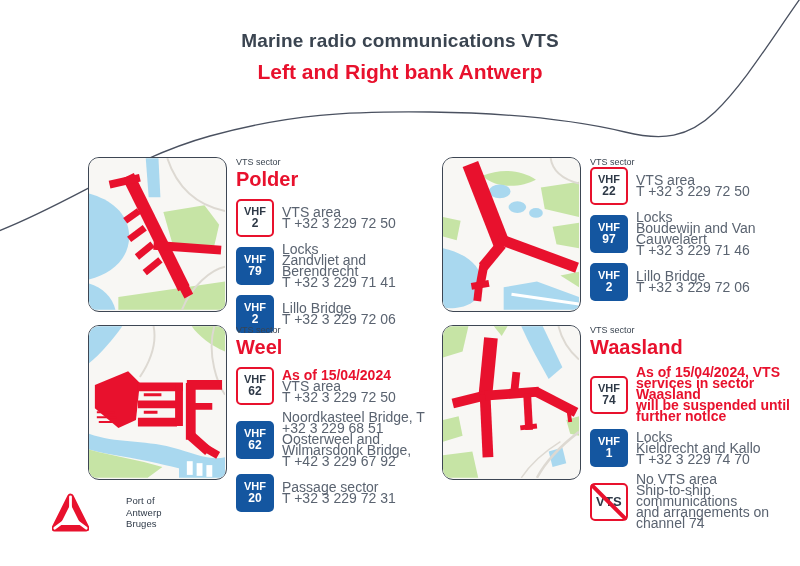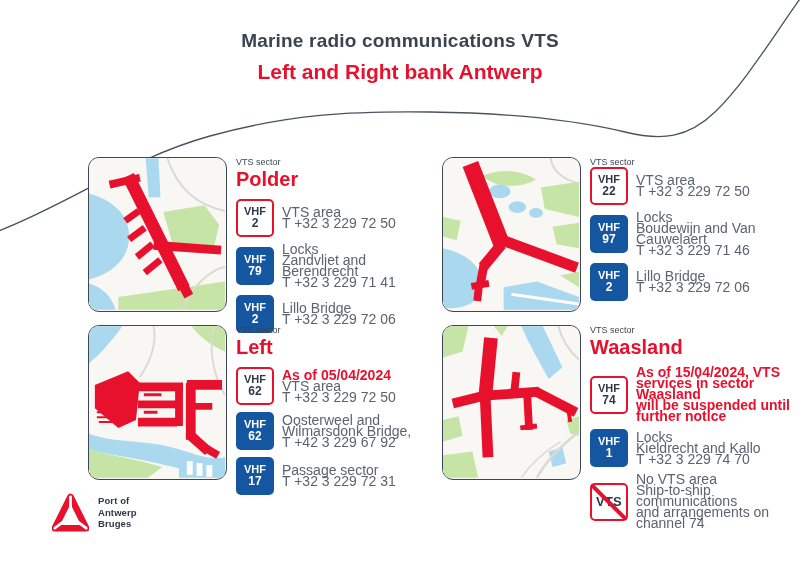--- a/index.html
+++ b/index.html
@@ -33,21 +33,21 @@
   .badge.outline{background:#fff;border:2.5px solid #e8112d;color:#2e3947;}
   .badge.solid{background:#1456a0;color:#ffffff;}
   .badge.novts{background:#fff;border:2.5px solid #e8112d;color:#2e3947;}
   .badge.novts .bl{font-size:13px;letter-spacing:.3px;}
   .badge.novts::before{content:"";position:absolute;left:50%;top:50%;width:50px;height:3.5px;
          background:#e8112d;transform:translate(-50%,-50%) rotate(45deg);border-radius:2px;}
   .lines{font-size:14px;color:#5a6370;line-height:11px;}
   .line.em{color:#e8112d;font-weight:bold;}
 
   .logo{position:absolute;left:52px;top:492px;display:flex;gap:9px;align-items:center;z-index:1;}
-  .logo-text{font-size:9.5px;font-weight:bold;color:#2e3947;line-height:11.5px;letter-spacing:.1px;}
+  .logo-text{font-size:9.5px;font-weight:normal;color:#2e3947;line-height:11.5px;letter-spacing:.1px;margin-left:28px;}
 </style>
 </head>
 <body>
 
 <svg class="wave" width="800" height="566" viewBox="0 0 800 566">
   <path d="M-4,232 C70,204 130,158 210,136 C290,114 350,111 430,112 C510,113 570,119 625,132 C662,141 688,138 715,112 C745,83 772,38 802,-4" stroke="#4a5160" stroke-width="1.3" fill="none"></path>
 </svg>
 
 <header class="header">
   <div class="title">Marine radio communications VTS</div>
@@ -213,49 +213,50 @@
 <path d="M104,58 L104,116" stroke-width="10"></path>
 <path d="M100,60 L136,60" stroke-width="10"></path>
 <path d="M104,82 L126,82" stroke-width="7"></path>
 <path d="M104,112 L122,128" stroke-width="10"></path>
 <path d="M118,124 L132,132" stroke-width="8"></path>
 </g>
         </svg>
       </div>
     <div class="info">
       <div class="vts-label">VTS sector</div>
-      <div class="sector-name">Left</div>
+      <div class="sector-name">Weel</div>
       <div class="entries">
   <div class="entry">
     <div class="badge outline">
       <span class="bl">VHF</span>
       <span class="bc">62</span>
     </div>
     <div class="lines">
-              <div class="line em">As of 05/04/2024</div>
+              <div class="line em">As of 15/04/2024</div>
               <div class="line">VTS area</div>
               <div class="line">T +32 3 229 72 50</div>
             </div>
   </div>
 
   <div class="entry">
     <div class="badge solid">
       <span class="bl">VHF</span>
       <span class="bc">62</span>
     </div>
     <div class="lines">
+              <div class="line">Noordkasteel Bridge, T +32 3 229 68 51</div>
               <div class="line">Oosterweel and Wilmarsdonk Bridge,</div>
               <div class="line">T +42 3 229 67 92</div>
             </div>
   </div>
 
   <div class="entry">
     <div class="badge solid">
       <span class="bl">VHF</span>
-      <span class="bc">17</span>
+      <span class="bc">20</span>
     </div>
     <div class="lines">
               <div class="line">Passage sector</div>
               <div class="line">T +32 3 229 72 31</div>
             </div>
   </div>
 </div>
     </div>
   </section>
 

